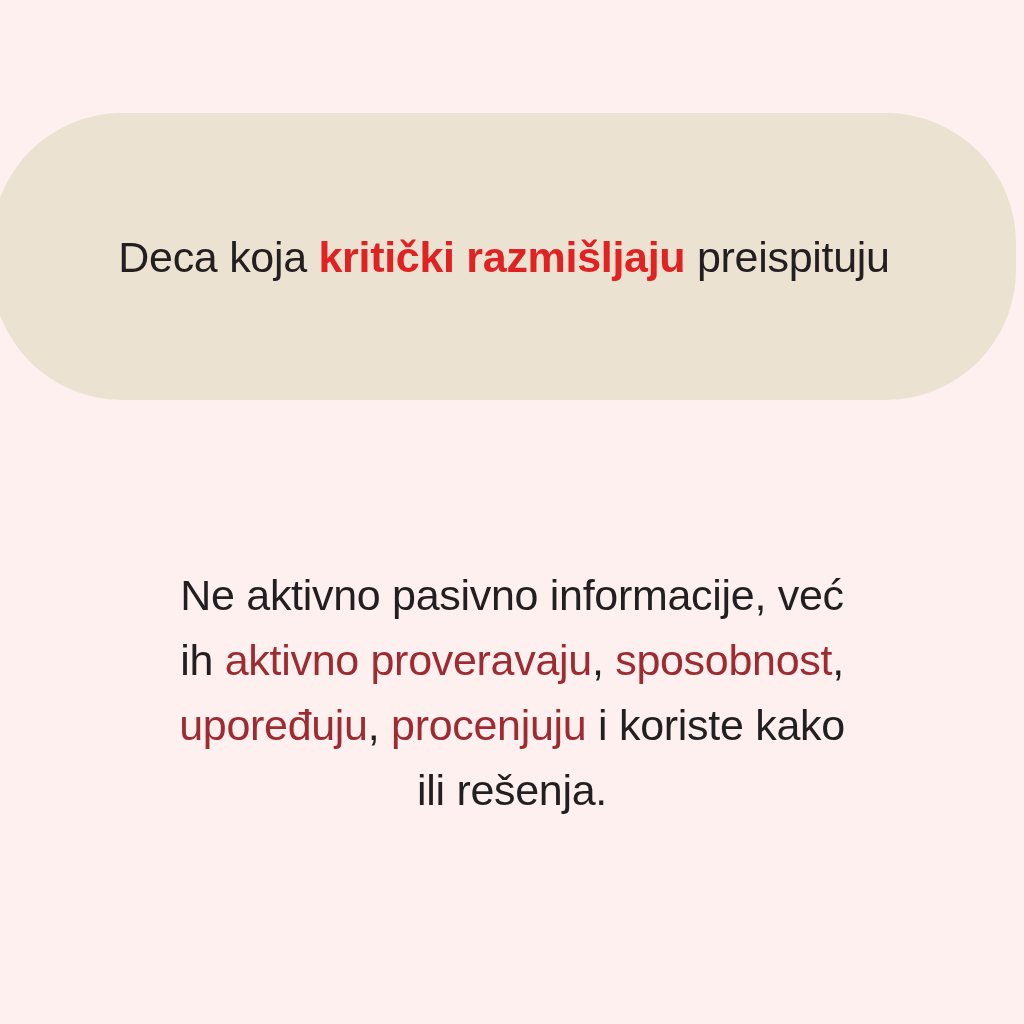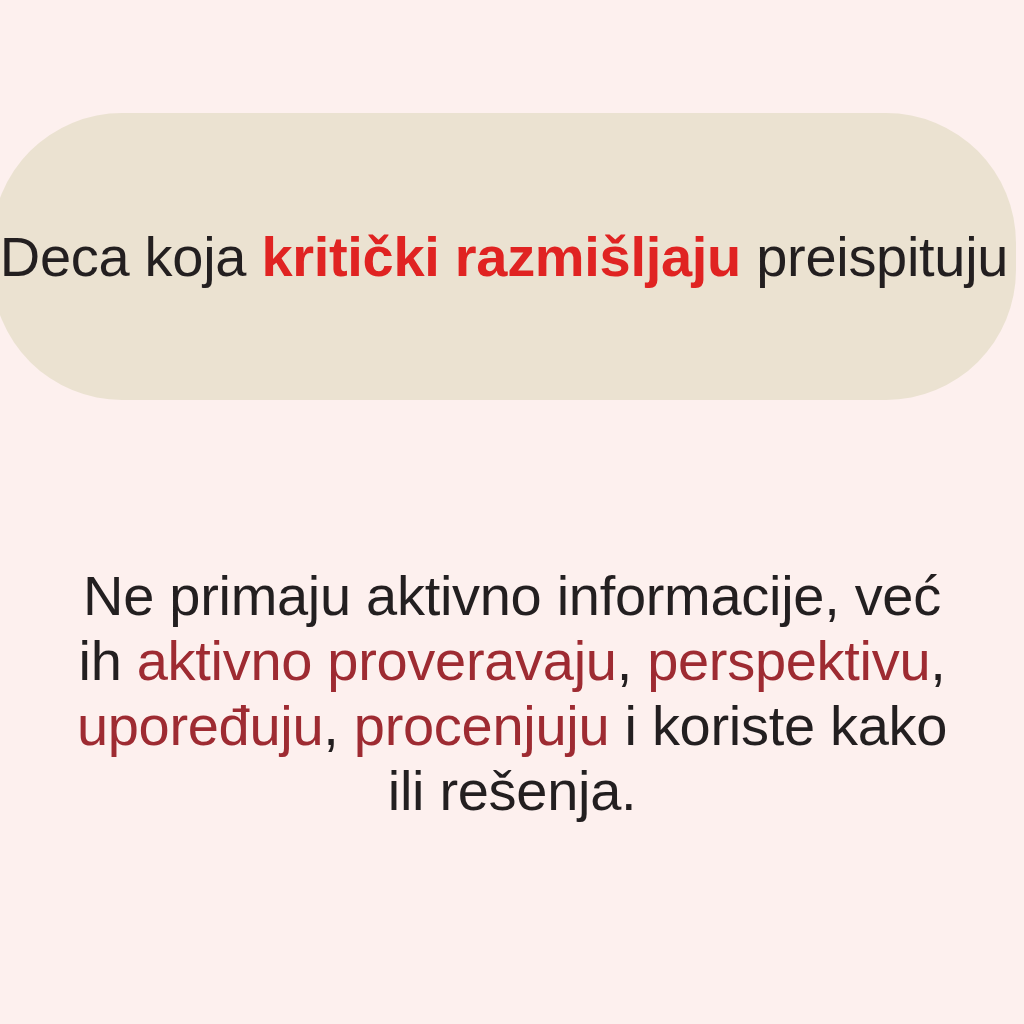--- a/index.html
+++ b/index.html
@@ -23,21 +23,21 @@
     height: 287px;
     background: var(--box-bg, #ebe2d1);
     border-radius: 130px;
     display: flex;
     flex-direction: column;
     justify-content: center;
     align-items: center;
   }
   .richtext {
     text-align: center;
-    font-size: 56px;
+    font-size: 43px;
     line-height: 64px;
     letter-spacing: -0.3px;
   }
   .body-paragraph {
     position: absolute;
     left: 0;
     right: 0;
     top: 563px;
     line-height: 65px;
   }
@@ -58,19 +58,19 @@
 
 <div class="page" style="--page-bg: #fdf0ee; --box-bg: #ebe2d1; --accent-red: #e02322; --accent-maroon: #9e2b32; --text-color: #231f20;">
 
   <div class="highlight-card">
     <div class="richtext">
         <div class="text-line"><span>Deca koja </span><span class="em-red">kritički razmišljaju</span><span> preispituju</span></div>
       </div>
   </div>
 
   <div class="richtext body-paragraph">
-      <div class="text-line"><span>Ne primaju aktivno informacije, već</span></div>
-      <div class="text-line"><span>ih </span><span class="em-maroon">aktivno proveravaju</span><span>, </span><span class="em-maroon">perspektivu</span><span>,</span></div>
+      <div class="text-line"><span>Ne aktivno pasivno informacije, već</span></div>
+      <div class="text-line"><span>ih </span><span class="em-maroon">aktivno proveravaju</span><span>, </span><span class="em-maroon">sposobnost</span><span>,</span></div>
       <div class="text-line"><span class="em-maroon">upoređuju</span><span>, </span><span class="em-maroon">procenjuju</span><span> i koriste kako</span></div>
       <div class="text-line"><span>ili rešenja.</span></div>
     </div>
 
 </div>
 
 </body></html>

